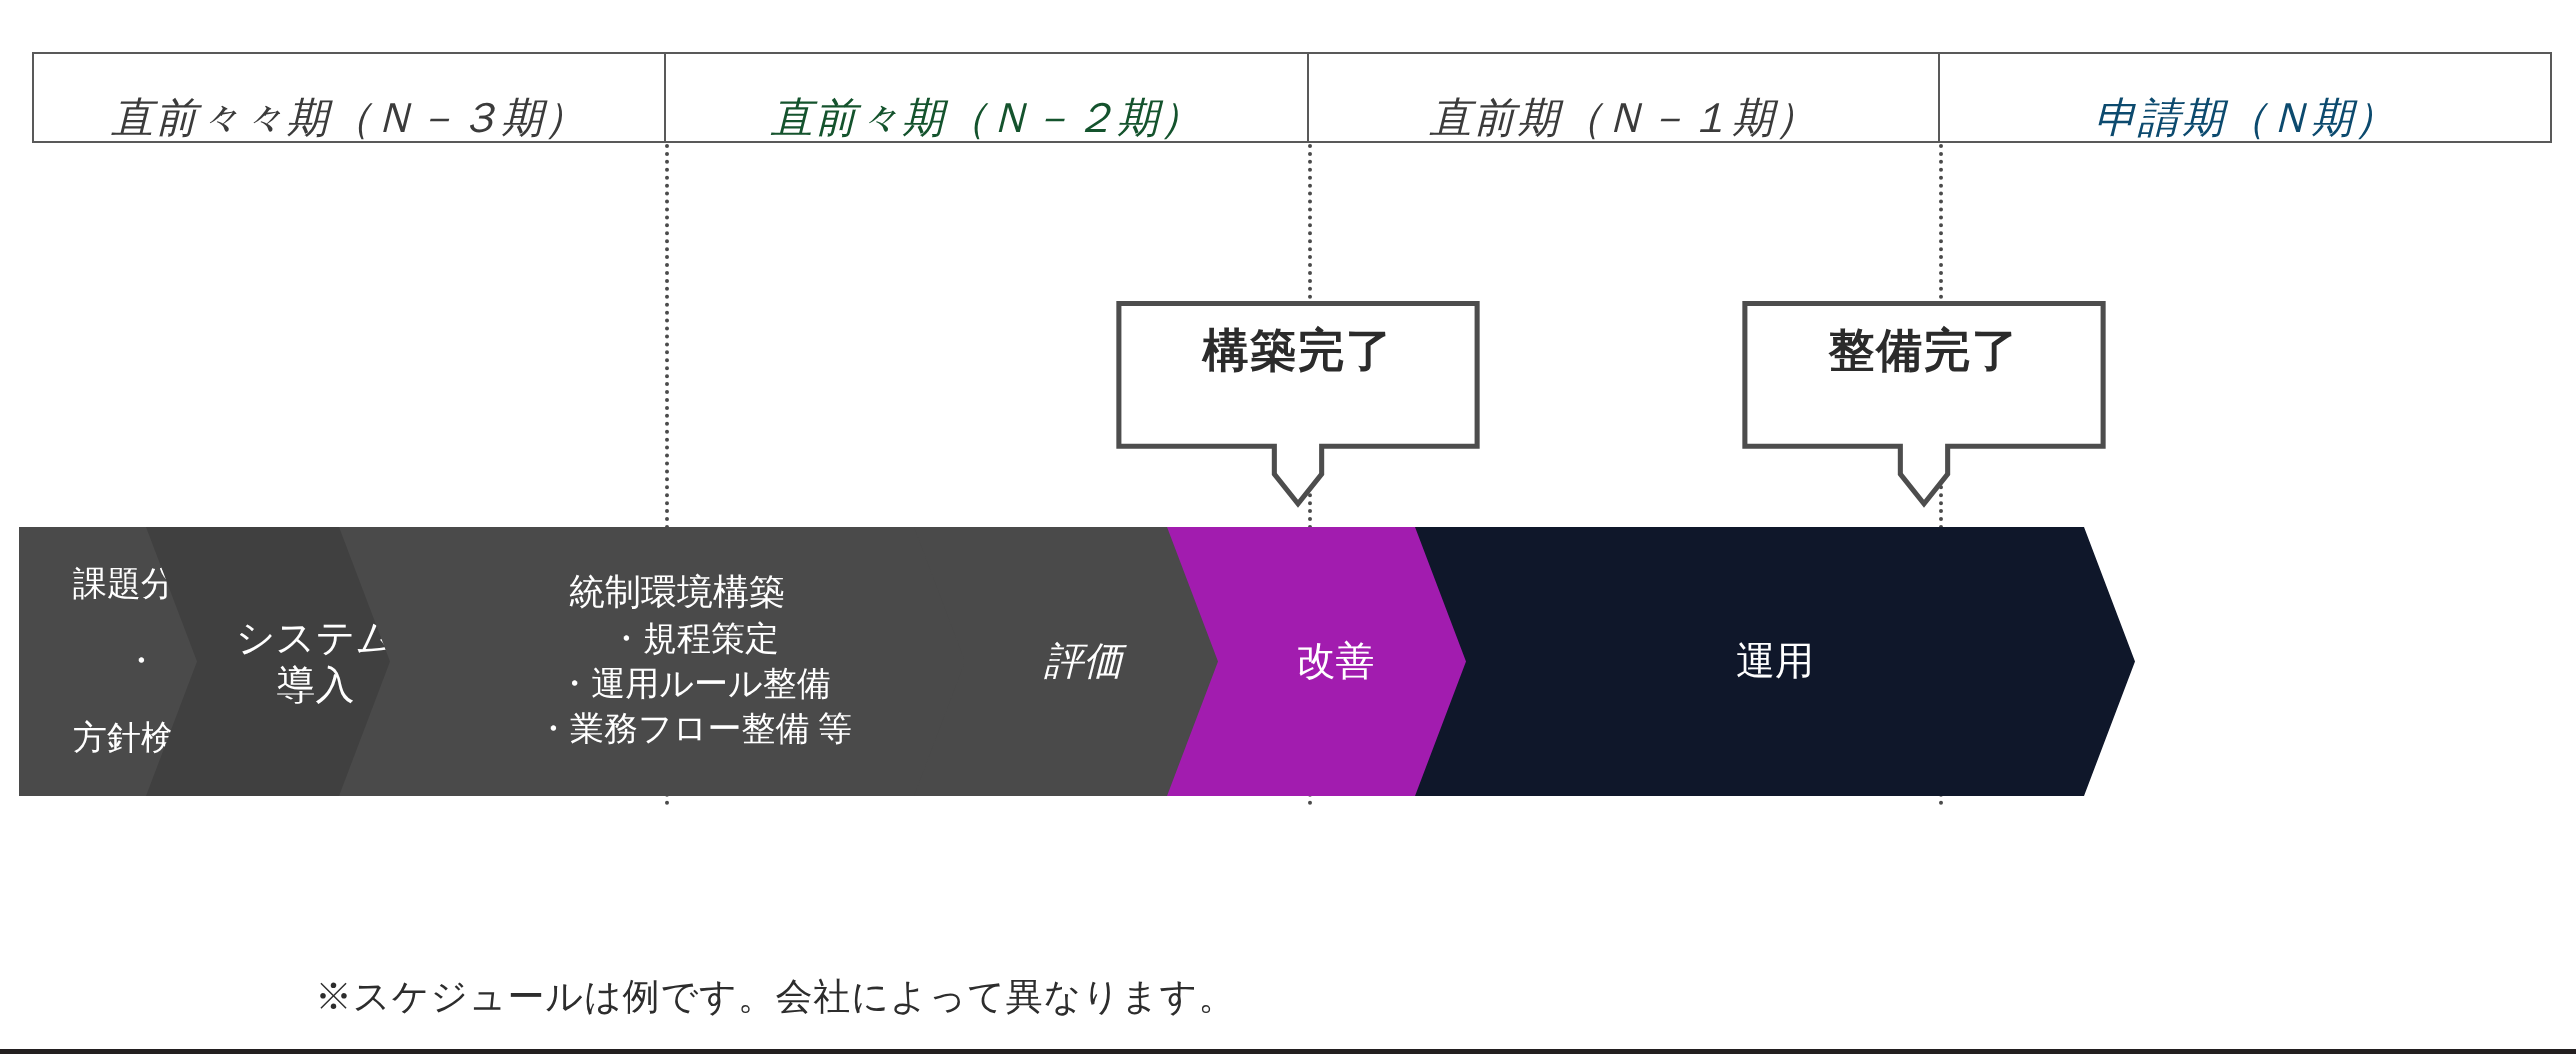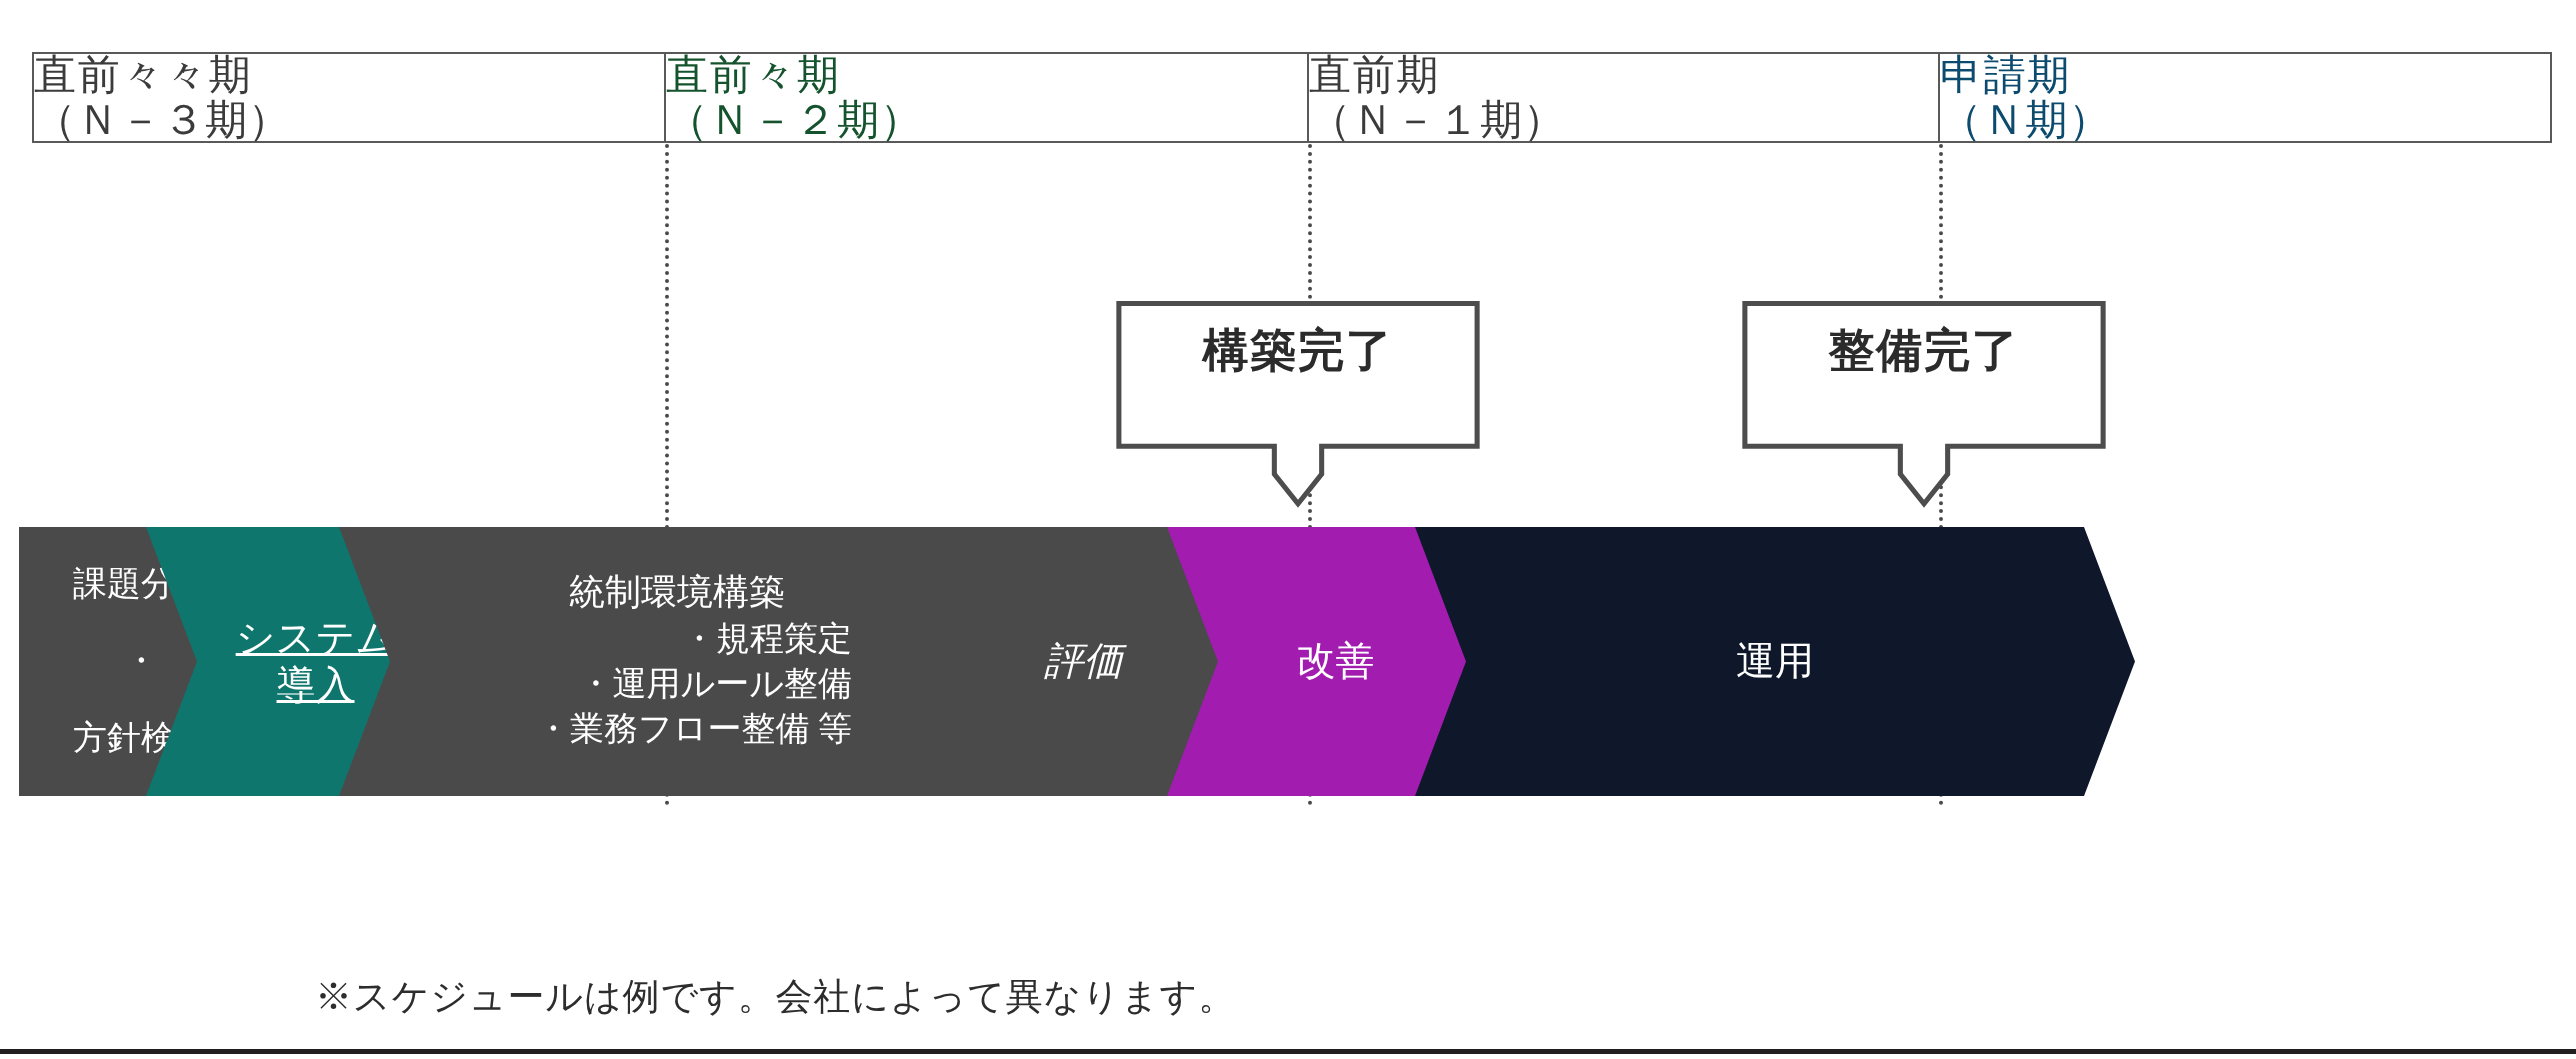--- a/index.html
+++ b/index.html
@@ -31,25 +31,26 @@
     height: 91px;
     display: flex;
     border: 2.5px solid #595959;
     box-sizing: border-box;
   }
   .period-cell {
     flex: 0 0 auto;
     box-sizing: border-box;
     border-right: 2.5px solid #595959;
     display: flex;
-    flex-direction: column;
-    align-items: flex-start;
+    flex-direction: row;
+    align-items: flex-end;
     justify-content: center;
     color: #3b3b3b;
     line-height: 1.06;
+    font-style: italic;
   }
   .period-cell:last-child { border-right: none; }
   .period-cell .line1 {
     font-size: 42px;
     letter-spacing: 1.7px;
     white-space: nowrap;
   }
   .period-cell .line2 {
     font-size: 42px;
     letter-spacing: 0.8px;
@@ -129,21 +130,21 @@
   #chev-1 { left: 18.6px;   top: 527px; width: 245px; height: 269px; font-size: 36px; }
   #chev-2 { left: 146px;  top: 527px; width: 339px; height: 269px; font-size: 39px; }
   #chev-3 { left: 339px;  top: 527px; width: 669px; height: 269px; font-size: 36px; }
   #chev-4 { left: 914px; top: 527px; width: 339px; height: 269px; font-size: 39px; }
   #chev-5 { left: 1167px; top: 527px; width: 337px; height: 269px; font-size: 39px; }
   #chev-6 { left: 1415px; top: 527px; width: 720px; height: 269px; font-size: 39px; }
 
   .chev-3-body {
     display: flex;
     flex-direction: column;
-    align-items: flex-end;
+    align-items: center;
     padding-left: 41px;
   }
   .chev-3-title {
     align-self: center;
     font-size: 36px;
     margin-bottom: 3.4px;
     padding-right: 34px;
   }
   .chev-3-bullet {
     font-size: 34px;
@@ -221,21 +222,21 @@
   </div>
 
   <div class="chev shape-start" id="chev-1" style="background: rgb(74, 74, 74); color: rgb(255, 255, 255);">
     <div class="chev-text">
       <div class="chev-1-line">課題分析</div>
       <div class="chev-1-dot">・</div>
       <div class="chev-1-line">方針検討</div>
     </div>
   </div>
 
-  <div class="chev shape-chev" id="chev-2" style="background: #0f766e; color: rgb(255, 255, 255); text-decoration: underline;">
+  <div class="chev shape-chev" id="chev-2" style="background: #404040; color: rgb(255, 255, 255);">
     <div class="chev-text">システム
 導入</div>
   </div>
 
   <div class="chev shape-chev" id="chev-3" style="background: rgb(74, 74, 74); color: rgb(255, 255, 255);">
     <div class="chev-text chev-3-body">
       <div class="chev-3-title">統制環境構築</div>
       <div class="chev-3-bullet">・規程策定</div>
       <div class="chev-3-bullet">・運用ルール整備</div>
       <div class="chev-3-bullet">・業務フロー整備 等</div>

